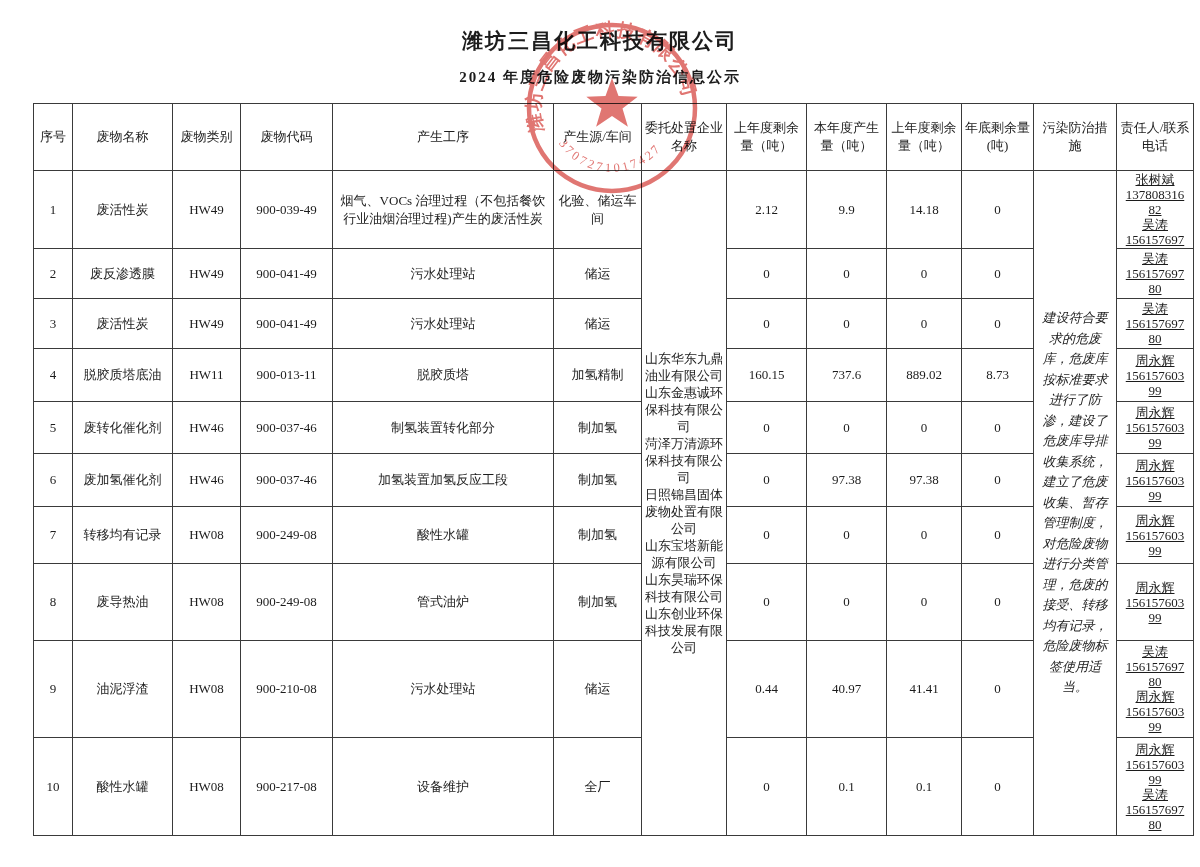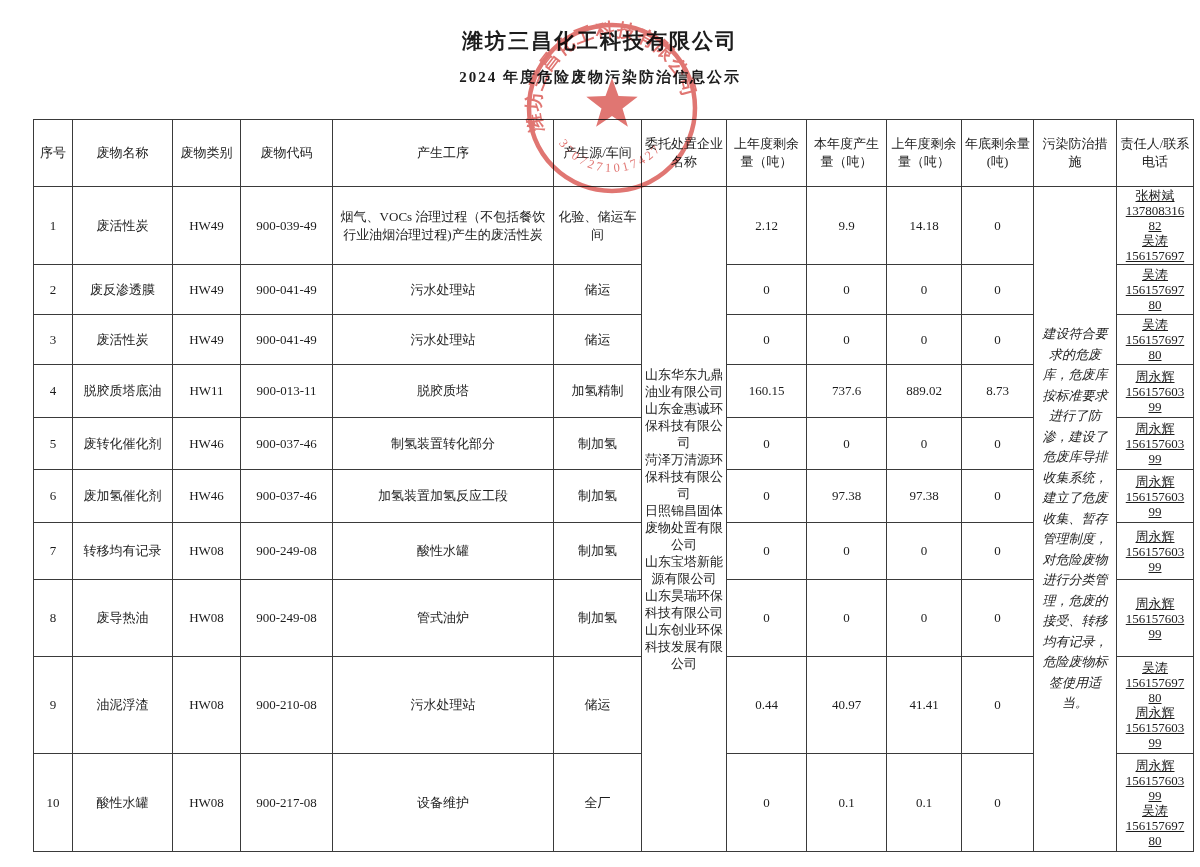--- a/index.html
+++ b/index.html
@@ -6,21 +6,21 @@
   body{
     width:1200px;height:867px;background:#ffffff;position:relative;
     font-family:"Liberation Serif","DejaVu Serif",serif;
     color:#1c1c1c;overflow:hidden;
   }
   .doc-header{position:absolute;top:26px;left:0;width:1200px;text-align:center;}
   .doc-title{font-size:21px;font-weight:600;letter-spacing:2px;line-height:30px;}
   .doc-subtitle{font-size:15px;font-weight:600;letter-spacing:2px;line-height:30px;margin-top:6px;text-align:center;}
   table.main{
     position:absolute;left:33px;top:103px;width:1160px;
-    border-collapse:collapse;table-layout:fixed;margin-top:16px;
+    border-collapse:collapse;table-layout:fixed;
   }
   table.main th,table.main td{
     border:1px solid #3a3a3a;text-align:center;vertical-align:middle;
     font-size:13px;padding:1px 3px;font-weight:normal;word-break:break-all;
   }
   thead tr{height:67px;}
   tbody tr:nth-child(1){height:73px;}
   tbody tr:nth-child(2){height:50px;}
   tbody tr:nth-child(3){height:50px;}
   tbody tr:nth-child(4){height:53px;}

